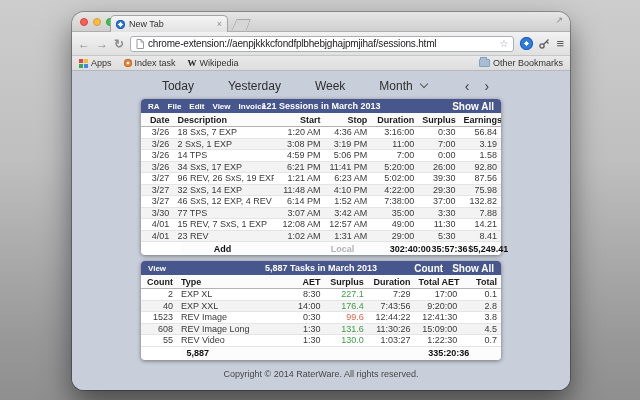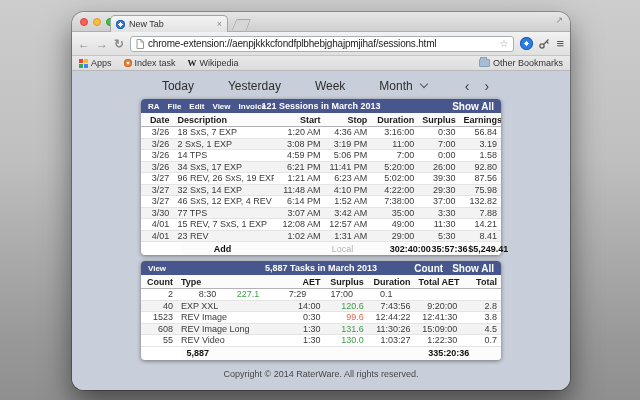--- a/index.html
+++ b/index.html
@@ -84,21 +84,21 @@
   .cell { padding:0 4px; white-space:nowrap; overflow:hidden; text-align:right; }
   .s0{width:9%} .s1{width:28%;text-align:left} .s2{width:14%} .s3{width:13%}
   .s4{width:13%} .s5{width:11.5%} .s6{width:11.5%}
   .t0{width:10%} .t1{width:29%;text-align:left} .t2{width:12%} .t3{width:12%}
   .t4{width:13%} .t5{width:13%} .t6{width:11%}
   .pos { color:#3d9e47; } .neg { color:#e2654a; }
 
   .tfoot { display:flex; align-items:center; height:13px; background:#fcfcfc;
     border-radius:0 0 4px 4px; font-size:9px; font-weight:bold; color:#111;margin-left:40px; }
   .f-add { width:28%; text-align:left; padding:0 4px; }
-  .f-d0 { width:9%; } .f-local { width:27%; text-align:center; color:#b3b3b3; font-weight:normal; }
+  .f-d0 { width:9%; } .f-local { width:27%; text-align:center; color:#b3b3b3; font-weight:bold; }
   .f-dur { width:13%; text-align:right; padding:0 4px; }
   .f-sur { width:11.5%; text-align:right; padding:0 4px; }
   .f-earn { width:11.5%; text-align:right; padding:0 4px; }
   .f-count { width:10%; text-align:right; padding:0 4px; }
   .f-span { width:66%; } .f-taet { width:13%; text-align:right; padding:0 4px; } .f-end { width:11%; }
 
   .copyright { text-align:center; margin-top:9px; font-size:9px; color:#474747; }
 </style>
 </head>
 <body>
@@ -322,31 +322,32 @@
           <div class="cell t1">Type</div>
           <div class="cell t2">AET</div>
           <div class="cell t3">Surplus</div>
           <div class="cell t4">Duration</div>
           <div class="cell t5">Total AET</div>
           <div class="cell t6">Total</div>
         </div>
       <div class="tbody">
           <div class="trow">
             <div class="cell t0">2</div>
+            <div class="cell t1">EXP XL</div>
             <div class="cell t2">8:30</div>
             <div class="cell t3 pos">227.1</div>
             <div class="cell t4">7:29</div>
             <div class="cell t5">17:00</div>
             <div class="cell t6">0.1</div>
           </div>
           <div class="trow alt">
             <div class="cell t0">40</div>
             <div class="cell t1">EXP XXL</div>
             <div class="cell t2">14:00</div>
-            <div class="cell t3 pos">120.6</div>
+            <div class="cell t3 pos">176.4</div>
             <div class="cell t4">7:43:56</div>
             <div class="cell t5">9:20:00</div>
             <div class="cell t6">2.8</div>
           </div>
           <div class="trow">
             <div class="cell t0">1523</div>
             <div class="cell t1">REV Image</div>
             <div class="cell t2">0:30</div>
             <div class="cell t3 neg">99.6</div>
             <div class="cell t4">12:44:22</div>

